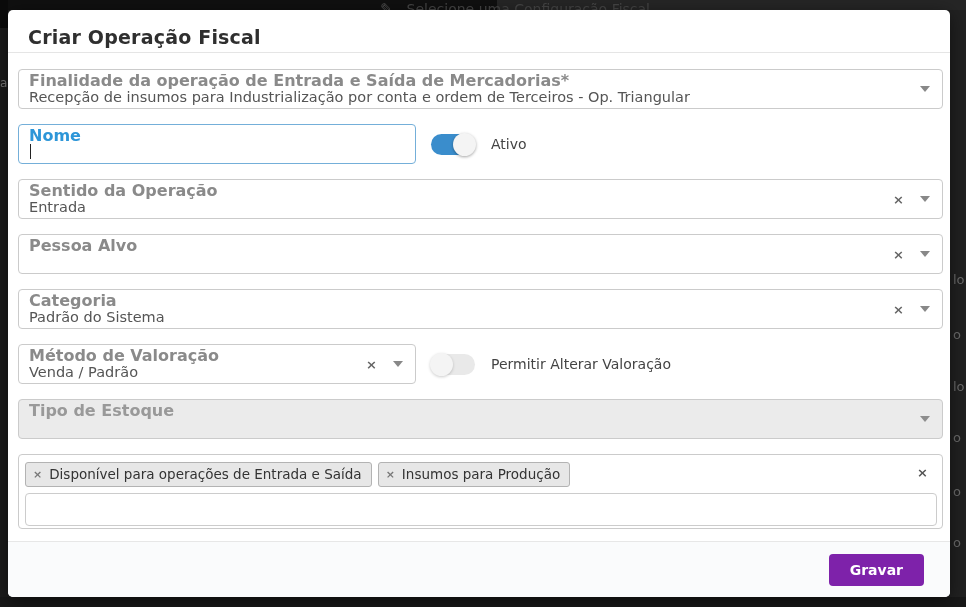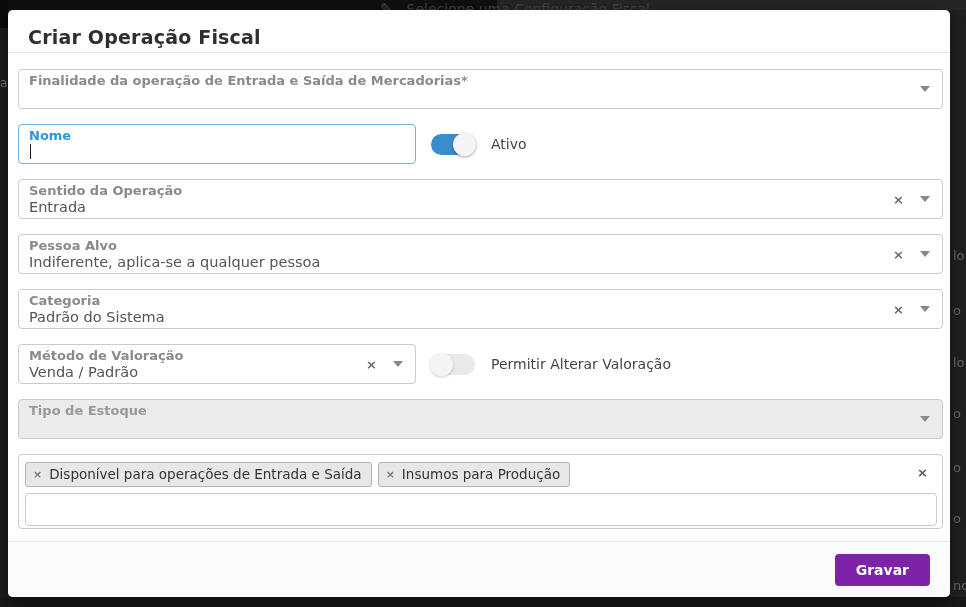--- a/index.html
+++ b/index.html
@@ -10,39 +10,39 @@
     font-family:"DejaVu Sans","Liberation Sans",sans-serif;
   }
   
   .bg-topband { position:absolute; left:0; top:0; width:966px; height:10px; background:#262626; }
   .bg-topband-dark { position:absolute; left:0; top:0; width:497px; height:10px; background:#101010; }
   .bg-leftstrip { position:absolute; left:0; top:0; width:8px; height:607px; background:#1c1c1c; }
   .bg-leftstrip-dark { position:absolute; left:0; top:0; width:8px; height:28px; background:#0b0b0b; }
   .bg-bottomband { position:absolute; left:0; top:597px; width:966px; height:10px; background:#181818; }
   .bg-edit-row { position:absolute; left:380px; top:0px; height:18px; display:flex; gap:14px; align-items:center; color:#454545; font-size:14px; }
   .bg-pencil { font-size:15px; transform:rotate(0deg); color:#4d4d4d; }
-  .edge-frag { position:absolute; left:953px; width:13px; overflow:hidden; color:#6b6b6b; font-size:13px; }
+  .edge-frag { position:absolute; left:953px; width:13px; overflow:hidden; color:#6b6b6b; font-size:13px;margin-top:24px; }
   .left-frag { position:absolute; left:0px; width:7px; overflow:hidden; color:#7a7a7a; font-size:12px; }
 
   
   .modal {
     position:absolute; left:8px; top:10px; width:942px; height:587px;
     background:#ffffff; border-radius:5px; box-shadow:0 4px 18px rgba(0,0,0,.5);
     display:flex; flex-direction:column;
   }
   .modal-header { padding:16px 20px 4px 20px; border-bottom:1px solid #e5e5e5; }
   .modal-title { font-size:19px; font-weight:600; color:#2f2f2f; letter-spacing:.2px; }
   .modal-body { flex:1; padding:16px 7px 8px 10px; }
 
   
   .field {
     position:relative; border:1px solid #cbcbcb; border-radius:4px;
     background:#fff; padding:4px 70px 5px 10px; height:40px; margin-bottom:15px;
   }
-  .flabel { font-size:13px; font-weight:bold; color:#8a8a8a; line-height:14px; white-space:nowrap; }
+  .flabel { font-size:16px; font-weight:bold; color:#8a8a8a; line-height:14px; white-space:nowrap; }
   .fvalue { font-size:14.5px; color:#555; line-height:19px; white-space:nowrap; overflow:hidden; }
   .controls { position:absolute; right:12px; top:0; height:100%; display:flex; align-items:center; gap:16px; }
   .clear-x { color:#666; font-size:13px; font-weight:bold; line-height:1; cursor:pointer; }
   .arrow-down { width:0; height:0; border-left:5px solid transparent; border-right:5px solid transparent; border-top:6px solid #888; }
 
   .row { display:flex; align-items:center; margin-bottom:15px; }
   .w-half { width:398px; margin-bottom:0; }
 
   
   .field.focused { border-color:#74afd9; }
@@ -72,21 +72,21 @@
     border:1px solid #b3b3b3; border-radius:3px; padding:2px 9px 3px 7px;
     font-size:13.5px; color:#333; white-space:nowrap; height:25px;
   }
   .chip-x { font-size:11px; color:#777; font-weight:bold; cursor:pointer; }
   .tags-clear { position:absolute; right:14px; top:10px; color:#555; font-size:13px; font-weight:bold; cursor:pointer; }
   .tags-input { border:1px solid #ccc; border-radius:4px; height:33px; width:912px; background:#fff; }
 
   
   .modal-footer {
     height:56px; background:#fafbfc; border-top:1px solid #e7e7e7;
-    border-radius:0 0 5px 5px; display:flex; align-items:center; justify-content:flex-end; padding:0 20px;
+    border-radius:0 0 5px 5px; display:flex; align-items:center; justify-content:flex-end; padding:0 26px;
   }
   .btn-save {
     background:#7e22aa; color:#fff; border:none; border-radius:4px;
     font-family:inherit; font-size:14px; font-weight:bold; padding:8px 21px; cursor:pointer;
   }
 </style>
 </head>
 <body>
 
 <div class="bg-topband"></div>
@@ -110,20 +110,21 @@
 <div class="modal">
 
   <div class="modal-header">
     <div class="modal-title">Criar Operação Fiscal</div>
   </div>
 
   <div class="modal-body">
 
     <div class="field">
       <div class="flabel">Finalidade da operação de Entrada e Saída de Mercadorias*</div>
+      <div class="fvalue">Recepção de insumos para Industrialização por conta e ordem de Terceiros - Op. Triangular</div>
       <div class="controls">
         <span class="arrow-down"></span>
       </div>
     </div>
 
     <div class="row">
       <div class="field focused w-half" style="padding-right:10px;">
         <div class="flabel">Nome</div>
         <div class="fvalue"><span class="caret"></span></div>
       </div>
@@ -137,21 +138,20 @@
       <div class="flabel">Sentido da Operação</div>
       <div class="fvalue">Entrada</div>
       <div class="controls">
         <span class="clear-x">×</span>
         <span class="arrow-down"></span>
       </div>
     </div>
 
     <div class="field">
       <div class="flabel">Pessoa Alvo</div>
-      <div class="fvalue">Indiferente, aplica-se a qualquer pessoa</div>
       <div class="controls">
         <span class="clear-x">×</span>
         <span class="arrow-down"></span>
       </div>
     </div>
 
     <div class="field">
       <div class="flabel">Categoria</div>
       <div class="fvalue">Padrão do Sistema</div>
       <div class="controls">

